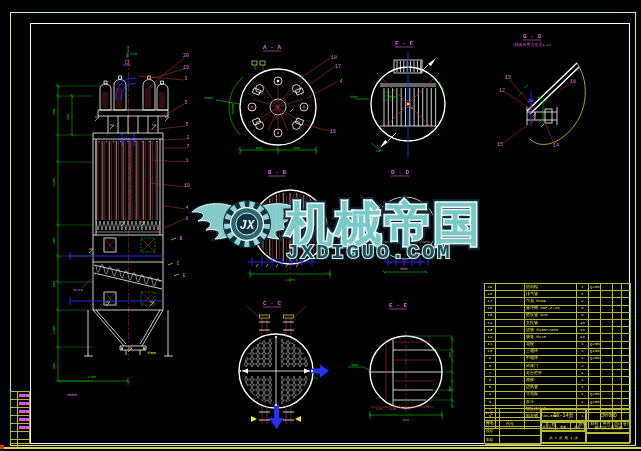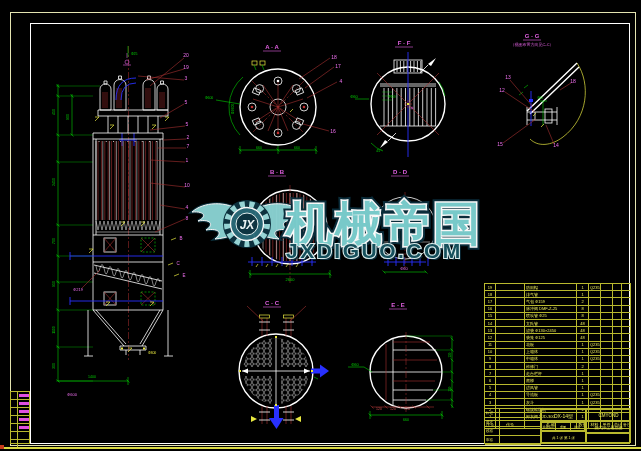--- a/index.html
+++ b/index.html
@@ -1,17 +1,17 @@
 <!DOCTYPE html>
 <html><head>
 <meta charset="utf-8">
 <style>
   html,body{margin:0;padding:0;background:#222;}
   #screen{position:relative;width:641px;height:451px;background:#000;overflow:hidden;
-          font-family:Liberation Sans, sans-serif;}
+          font-family:Liberation Mono, monospace;}
   .abs{position:absolute;}
   
   #frame-outer{left:10px;top:12px;width:624px;height:432px;border:1px solid #e3e3b0;}
   #frame-inner{left:30px;top:23px;width:598px;height:419px;border:1px solid #ffffff;}
   #bottom-line{left:0;top:447px;width:641px;height:2px;background:#d9d943;}
   #corner-mark{left:0;top:445px;width:4px;height:4px;background:#c53a1a;}
   
   .sw{stroke:#ffffff;fill:none;stroke-width:0.8;}
   .sw2{stroke:#ffffff;fill:none;stroke-width:1.4;}
   .swt{stroke:#ffffff;fill:none;stroke-width:0.5;}

